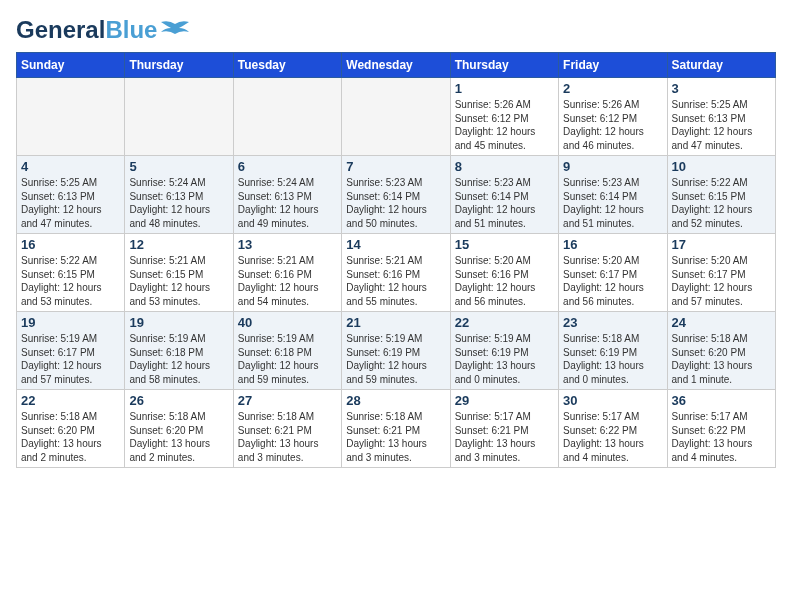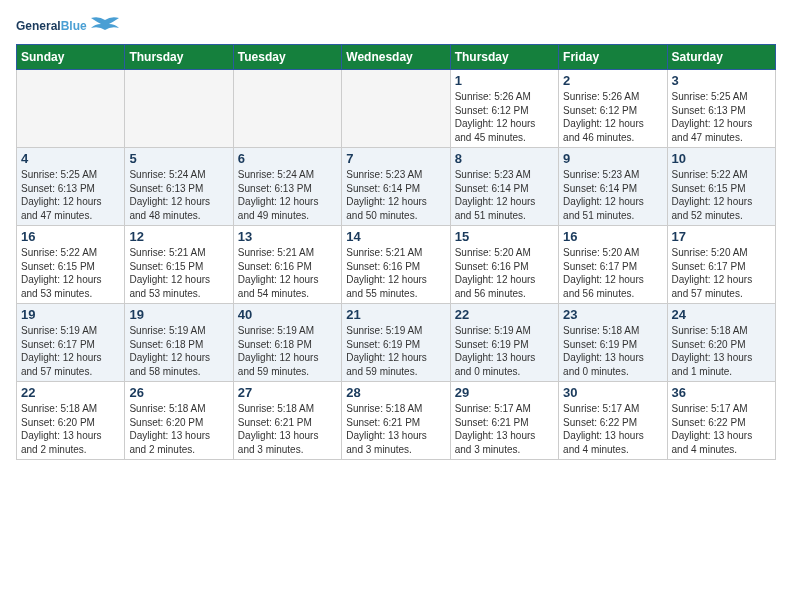--- a/index.html
+++ b/index.html
@@ -36,21 +36,21 @@
     .location-title {
       font-size: 14px;
       color: #333;
     }
     .calendar {
       width: 100%;
       border-collapse: collapse;
       font-size: 11px;
     }
     .calendar th {
-      background: #15803d;
+      background: #1d4ed8;
       color: #fff;
       padding: 5px 4px;
       text-align: left;
       font-size: 12px;
       border: 1px solid #2a5a9f;
     }
     .calendar td {
       border: 1px solid #ccc;
       vertical-align: top;
       padding: 3px 4px;
@@ -79,21 +79,21 @@
     .row-bg-alt td:not(.empty) {
       background: #eef3f8;
     }
   </style>
 </head>
 <body>
 
 <div class="header-area">
   <div class="logo">
     <div class="logo-line">
-      <span style="font-size:12px; font-weight:bold; color:#1a3a5c;">General<span style="color:#4a9fd4;">Blue</span></span>
+      <span style="font-size:24px; font-weight:bold; color:#1a3a5c;">General<span style="color:#4a9fd4;">Blue</span></span>
       <svg width="28" height="20" viewBox="0 0 28 20" style="margin-left:4px;">
         <path d="M14 4 Q20 0 28 2 Q22 6 18 8 Q24 8 28 12 Q20 10 14 14 Q8 10 0 12 Q4 8 10 8 Q6 6 0 2 Q8 0 14 4Z" fill="#4a9fd4"></path>
       </svg>
     </div>
   </div>
   <div class="title-area">
     <div class="month-title"></div>
     <div class="location-title"></div>
   </div>
 </div>

